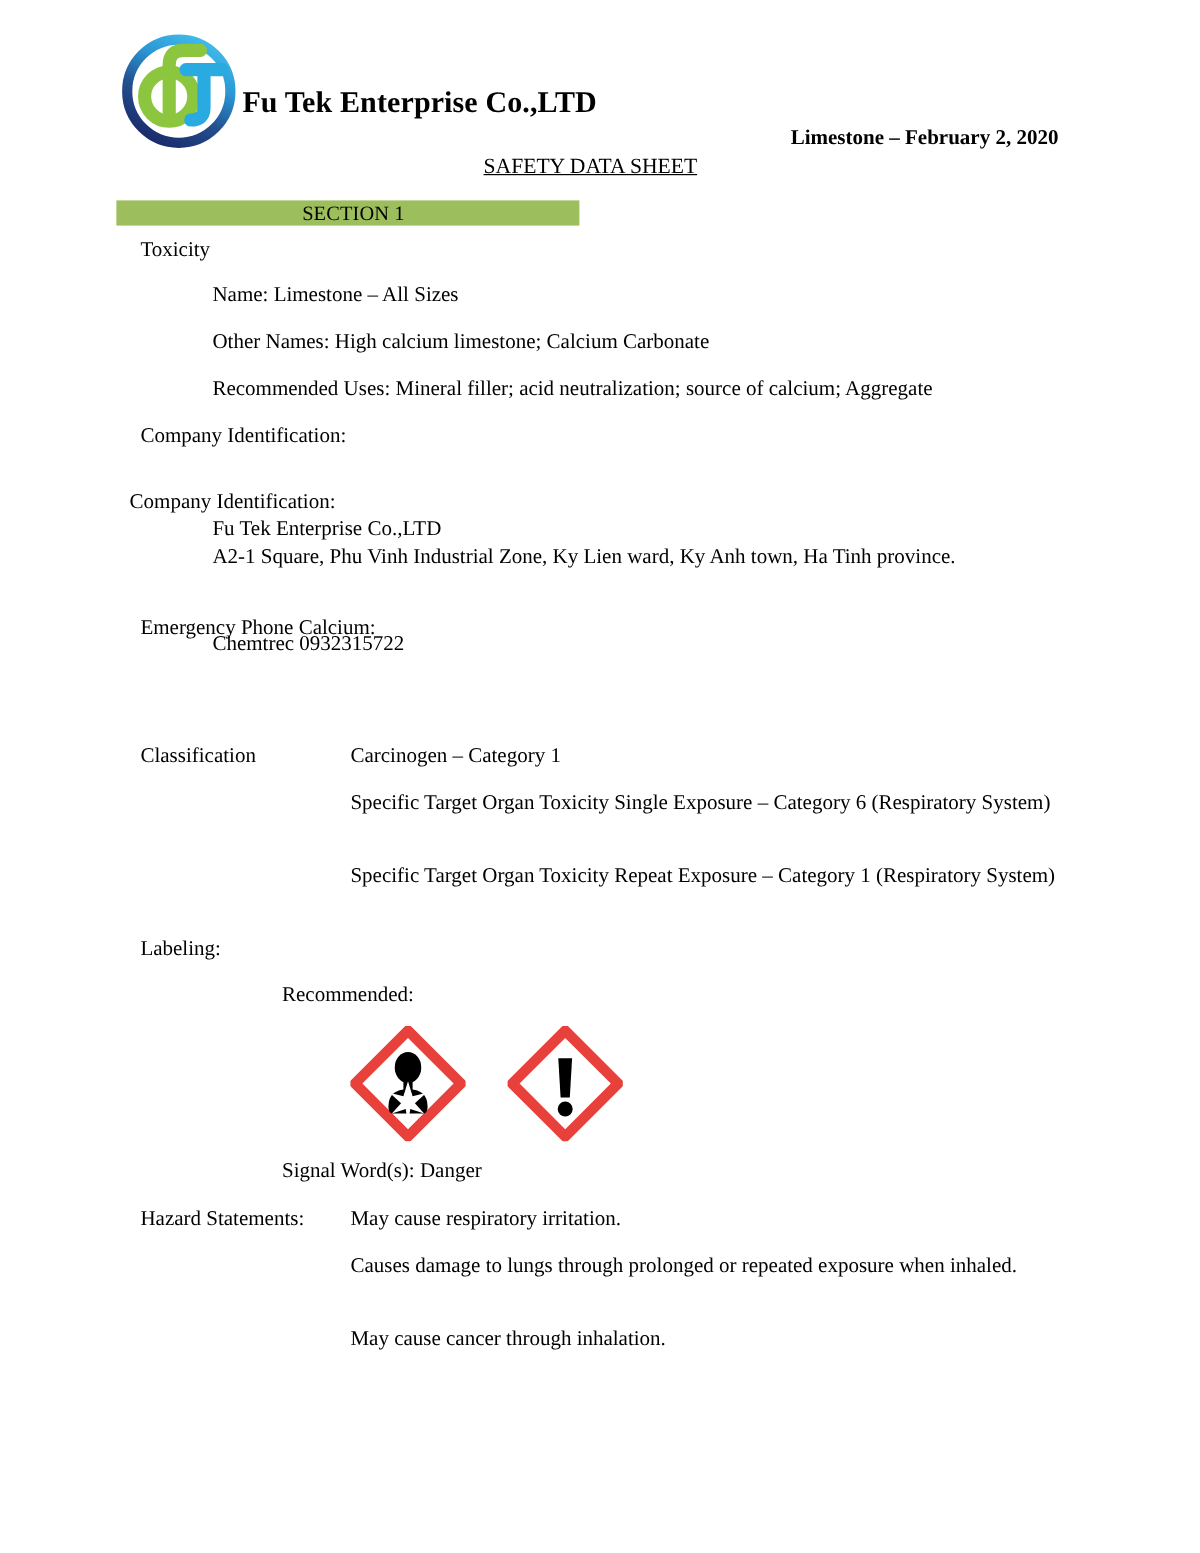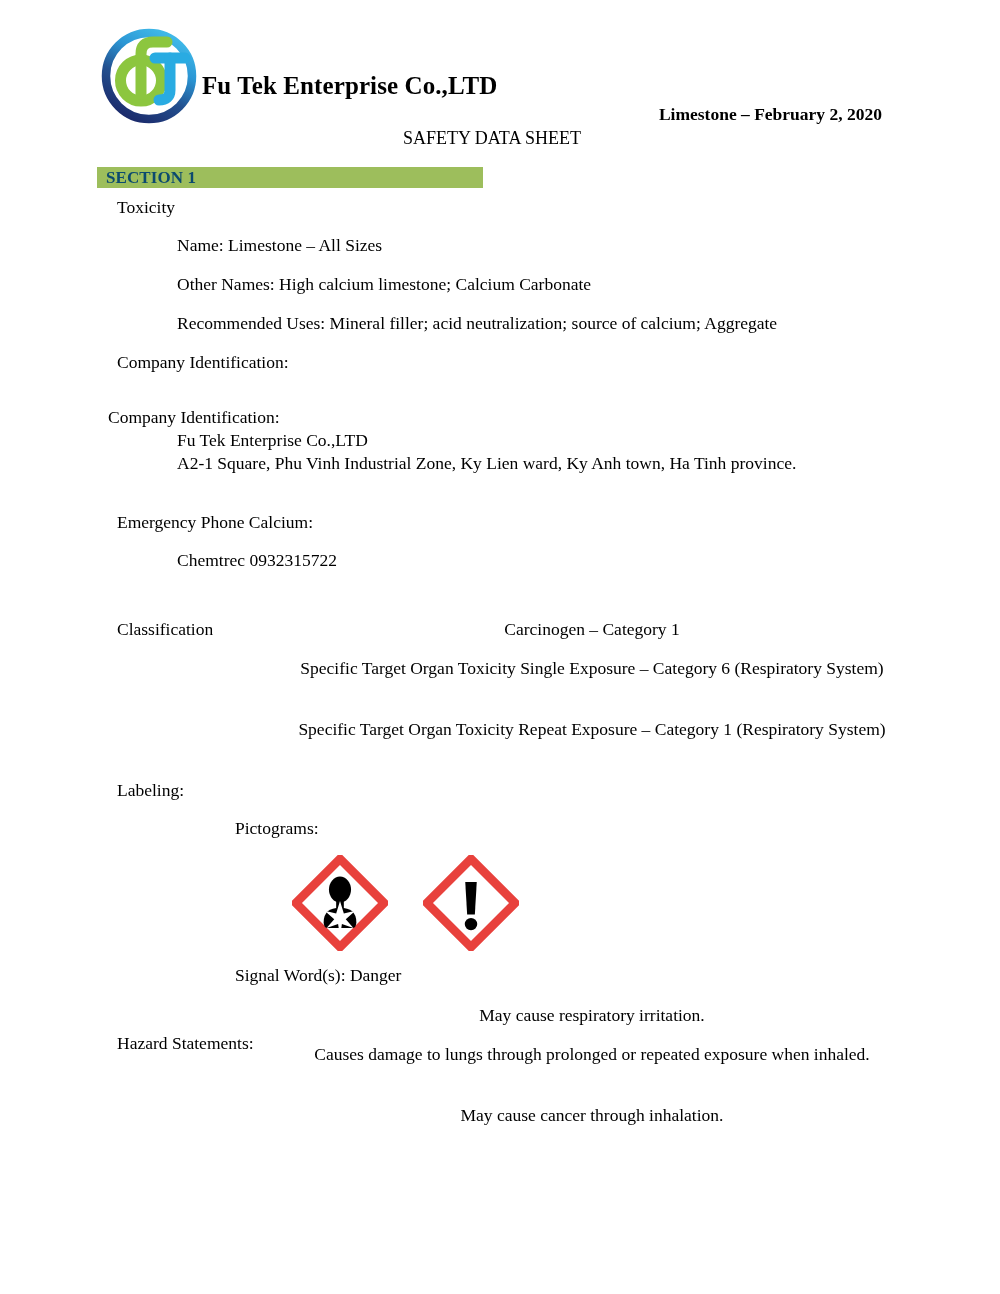--- a/index.html
+++ b/index.html
@@ -45,63 +45,65 @@
     font-weight: bold;
     white-space: nowrap;
     margin-left: 17px;
   }
   .sds-title {
     position: absolute;
     left: 403px;
     top: 128px;
     font-size: 18px;
     white-space: nowrap;
+    text-decoration: underline;
   }
 
   
   .section-bar {
     position: absolute;
     left: 97px;
     width: 777px;
     height: 21px;
     display: flex;
     align-items: stretch;
   }
   .section-bar .cell {
     background: #9dbe5c;
-    color: #0c4a6e;
-    font-weight: bold;
+    color: #000000;
+    font-weight: normal;
     font-size: 17px;
     line-height: 21px;
     letter-spacing: 0.1px;
     padding-left: 9px;
     box-sizing: border-box;
     overflow: hidden;
     white-space: nowrap;
+    text-align: center;
   }
   .section-bar .cell-left { width: 386px; }
   .section-bar .gap { width: 5px; background: #ffffff; }
   .section-bar .cell-right { flex: 1; }
 
   #bar-section-1 { top: 167px; }
   #bar-section-2 { top: 589px; }
 
   
   .t {
     position: absolute;
     font-size: 17.5px;
     line-height: 23px;
     white-space: pre-wrap;
   }
   .lvl1 { left: 117px; }
   .lvl2 { left: 177px; }
   .lvl3 { left: 235px; }
   .lvl-flush { left: 108px; }
   .col2 { left: 292px; }
-  .w-wide { width: 600px; text-align: center; }
+  .w-wide { width: 600px; }
 
   
   .picto-row {
     position: absolute;
     left: 292px;
     top: 855px;
     display: flex;
     gap: 35px;
   }
   .picto {
@@ -152,34 +154,34 @@
 <div class="t lvl2" style="top:273px">Other Names: High calcium limestone; Calcium Carbonate</div>
 <div class="t lvl2" style="top:312px">Recommended Uses: Mineral filler; acid neutralization; source of calcium; Aggregate</div>
 
 <div class="t lvl1" style="top:351px">Company Identification:</div>
 
 <div class="t lvl-flush" style="top:406px">Company Identification:</div>
 <div class="t lvl2" style="top:429px">Fu Tek Enterprise Co.,LTD</div>
 <div class="t lvl2" style="top:452px">A2-1 Square, Phu Vinh Industrial Zone, Ky Lien ward, Ky Anh town, Ha Tinh province.</div>
 
 <div class="t lvl1" style="top:511px">Emergency Phone Calcium:</div>
-<div class="t lvl2" style="top:549px">Chemtrec 0932315722</div>
+<div class="t lvl2" style="top:525px">Chemtrec 0932315722</div>
 
 <div class="section-bar" id="bar-section-2">
   <div class="gap"></div>
 </div>
 
 <div class="t lvl1" style="top:618px">Classification</div>
 
 <div class="t col2 w-wide" style="top:618px">Carcinogen – Category 1</div>
 <div class="t col2 w-wide" style="top:657px">Specific Target Organ Toxicity Single Exposure – Category 6 (Respiratory System)</div>
 <div class="t col2 w-wide" style="top:718px">Specific Target Organ Toxicity Repeat Exposure – Category 1 (Respiratory System)</div>
 
 <div class="t lvl1" style="top:779px">Labeling:</div>
-<div class="t lvl3" style="top:817px">Pictograms:</div>
+<div class="t lvl3" style="top:817px">Recommended:</div>
 
 <div class="picto-row">
 
   <div class="picto">
     <svg viewBox="0 0 100 100" width="96" height="96" aria-hidden="true">
 
       <rect x="50" y="4" width="65" height="65" transform="rotate(45 50 4)" fill="#ffffff" stroke="#e8413c" stroke-width="9"></rect>
 
       <ellipse cx="50" cy="36" rx="11.5" ry="13.5" fill="#000000"></ellipse>
 
@@ -196,16 +198,16 @@
       <rect x="50" y="4" width="65" height="65" transform="rotate(45 50 4)" fill="#ffffff" stroke="#e8413c" stroke-width="9"></rect>
       <path d="M44 28 L56 28 L54 62 L46 62 Z" fill="#000000"></path>
       <circle cx="50" cy="72" r="6.5" fill="#000000"></circle>
     </svg>
   </div>
 
 </div>
 
 <div class="t lvl3" style="top:964px">Signal Word(s): Danger</div>
 
-<div class="t lvl1" style="top:1032px">Hazard Statements:</div>
+<div class="t lvl1" style="top:1004px">Hazard Statements:</div>
 <div class="t col2 w-wide" style="top:1004px">May cause respiratory irritation.</div>
 <div class="t col2 w-wide" style="top:1043px">Causes damage to lungs through prolonged or repeated exposure when inhaled.</div>
 <div class="t col2 w-wide" style="top:1104px">May cause cancer through inhalation.</div>
 
 </body></html>

